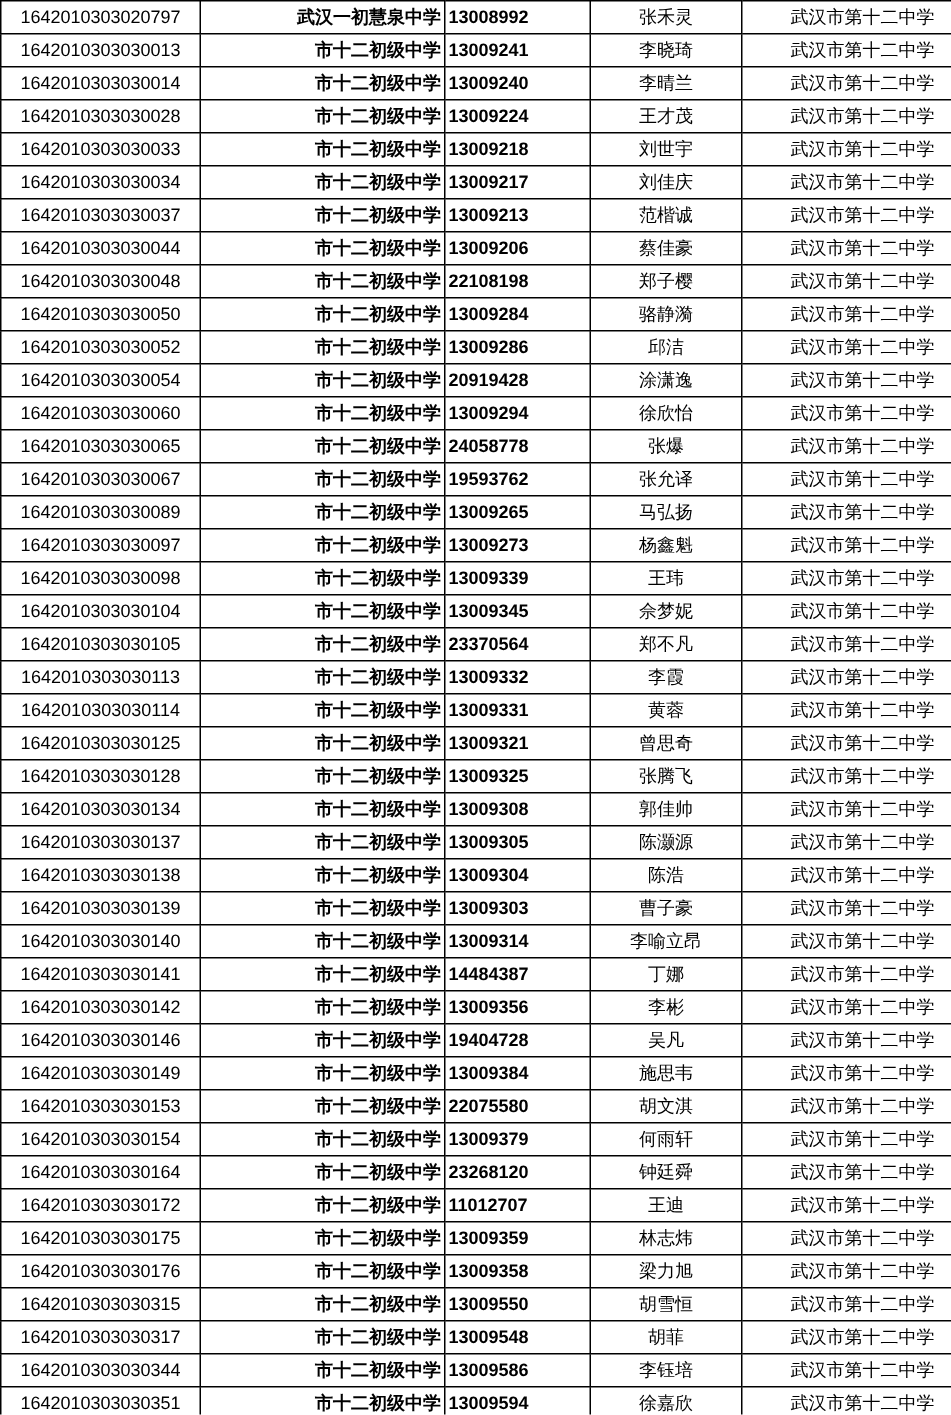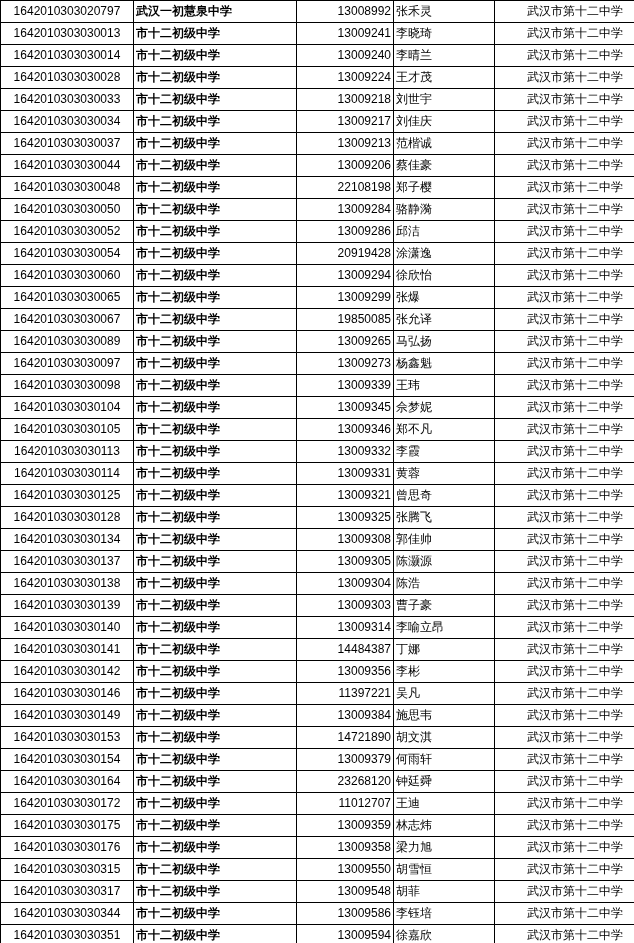--- a/index.html
+++ b/index.html
@@ -29,31 +29,33 @@
     white-space: nowrap;
   }
   .col-id {
     width: 128px;
     text-align: center;
     font-size: 11px;
     margin-top: 41px;
   }
   .col-school {
     width: 158px;
-    text-align: left;
+    text-align: right;
     font-weight: bold;
     font-size: 12.5px;
   }
   .col-num {
     width: 92px;
-    text-align: right;
+    text-align: left;
     font-size: 11.5px;
+    font-weight: bold;
   }
   .col-name {
     width: 96px;
+    text-align: center;
     font-size: 12.5px;
   }
   .col-dest {
     width: 156px;
     text-align: center;
     font-size: 12.5px;
   }
 </style>
 </head>
 <body>
@@ -147,28 +149,28 @@
       <tr>
         <td class="col-id">1642010303030060</td>
         <td class="col-school">市十二初级中学</td>
         <td class="col-num">13009294</td>
         <td class="col-name">徐欣怡</td>
         <td class="col-dest">武汉市第十二中学</td>
       </tr>
       <tr>
         <td class="col-id">1642010303030065</td>
         <td class="col-school">市十二初级中学</td>
-        <td class="col-num">13009299</td>
+        <td class="col-num">24058778</td>
         <td class="col-name">张爆</td>
         <td class="col-dest">武汉市第十二中学</td>
       </tr>
       <tr>
         <td class="col-id">1642010303030067</td>
         <td class="col-school">市十二初级中学</td>
-        <td class="col-num">19850085</td>
+        <td class="col-num">19593762</td>
         <td class="col-name">张允译</td>
         <td class="col-dest">武汉市第十二中学</td>
       </tr>
       <tr>
         <td class="col-id">1642010303030089</td>
         <td class="col-school">市十二初级中学</td>
         <td class="col-num">13009265</td>
         <td class="col-name">马弘扬</td>
         <td class="col-dest">武汉市第十二中学</td>
       </tr>
@@ -189,21 +191,21 @@
       <tr>
         <td class="col-id">1642010303030104</td>
         <td class="col-school">市十二初级中学</td>
         <td class="col-num">13009345</td>
         <td class="col-name">佘梦妮</td>
         <td class="col-dest">武汉市第十二中学</td>
       </tr>
       <tr>
         <td class="col-id">1642010303030105</td>
         <td class="col-school">市十二初级中学</td>
-        <td class="col-num">13009346</td>
+        <td class="col-num">23370564</td>
         <td class="col-name">郑不凡</td>
         <td class="col-dest">武汉市第十二中学</td>
       </tr>
       <tr>
         <td class="col-id">1642010303030113</td>
         <td class="col-school">市十二初级中学</td>
         <td class="col-num">13009332</td>
         <td class="col-name">李霞</td>
         <td class="col-dest">武汉市第十二中学</td>
       </tr>
@@ -273,35 +275,35 @@
       <tr>
         <td class="col-id">1642010303030142</td>
         <td class="col-school">市十二初级中学</td>
         <td class="col-num">13009356</td>
         <td class="col-name">李彬</td>
         <td class="col-dest">武汉市第十二中学</td>
       </tr>
       <tr>
         <td class="col-id">1642010303030146</td>
         <td class="col-school">市十二初级中学</td>
-        <td class="col-num">11397221</td>
+        <td class="col-num">19404728</td>
         <td class="col-name">吴凡</td>
         <td class="col-dest">武汉市第十二中学</td>
       </tr>
       <tr>
         <td class="col-id">1642010303030149</td>
         <td class="col-school">市十二初级中学</td>
         <td class="col-num">13009384</td>
         <td class="col-name">施思韦</td>
         <td class="col-dest">武汉市第十二中学</td>
       </tr>
       <tr>
         <td class="col-id">1642010303030153</td>
         <td class="col-school">市十二初级中学</td>
-        <td class="col-num">14721890</td>
+        <td class="col-num">22075580</td>
         <td class="col-name">胡文淇</td>
         <td class="col-dest">武汉市第十二中学</td>
       </tr>
       <tr>
         <td class="col-id">1642010303030154</td>
         <td class="col-school">市十二初级中学</td>
         <td class="col-num">13009379</td>
         <td class="col-name">何雨轩</td>
         <td class="col-dest">武汉市第十二中学</td>
       </tr>

